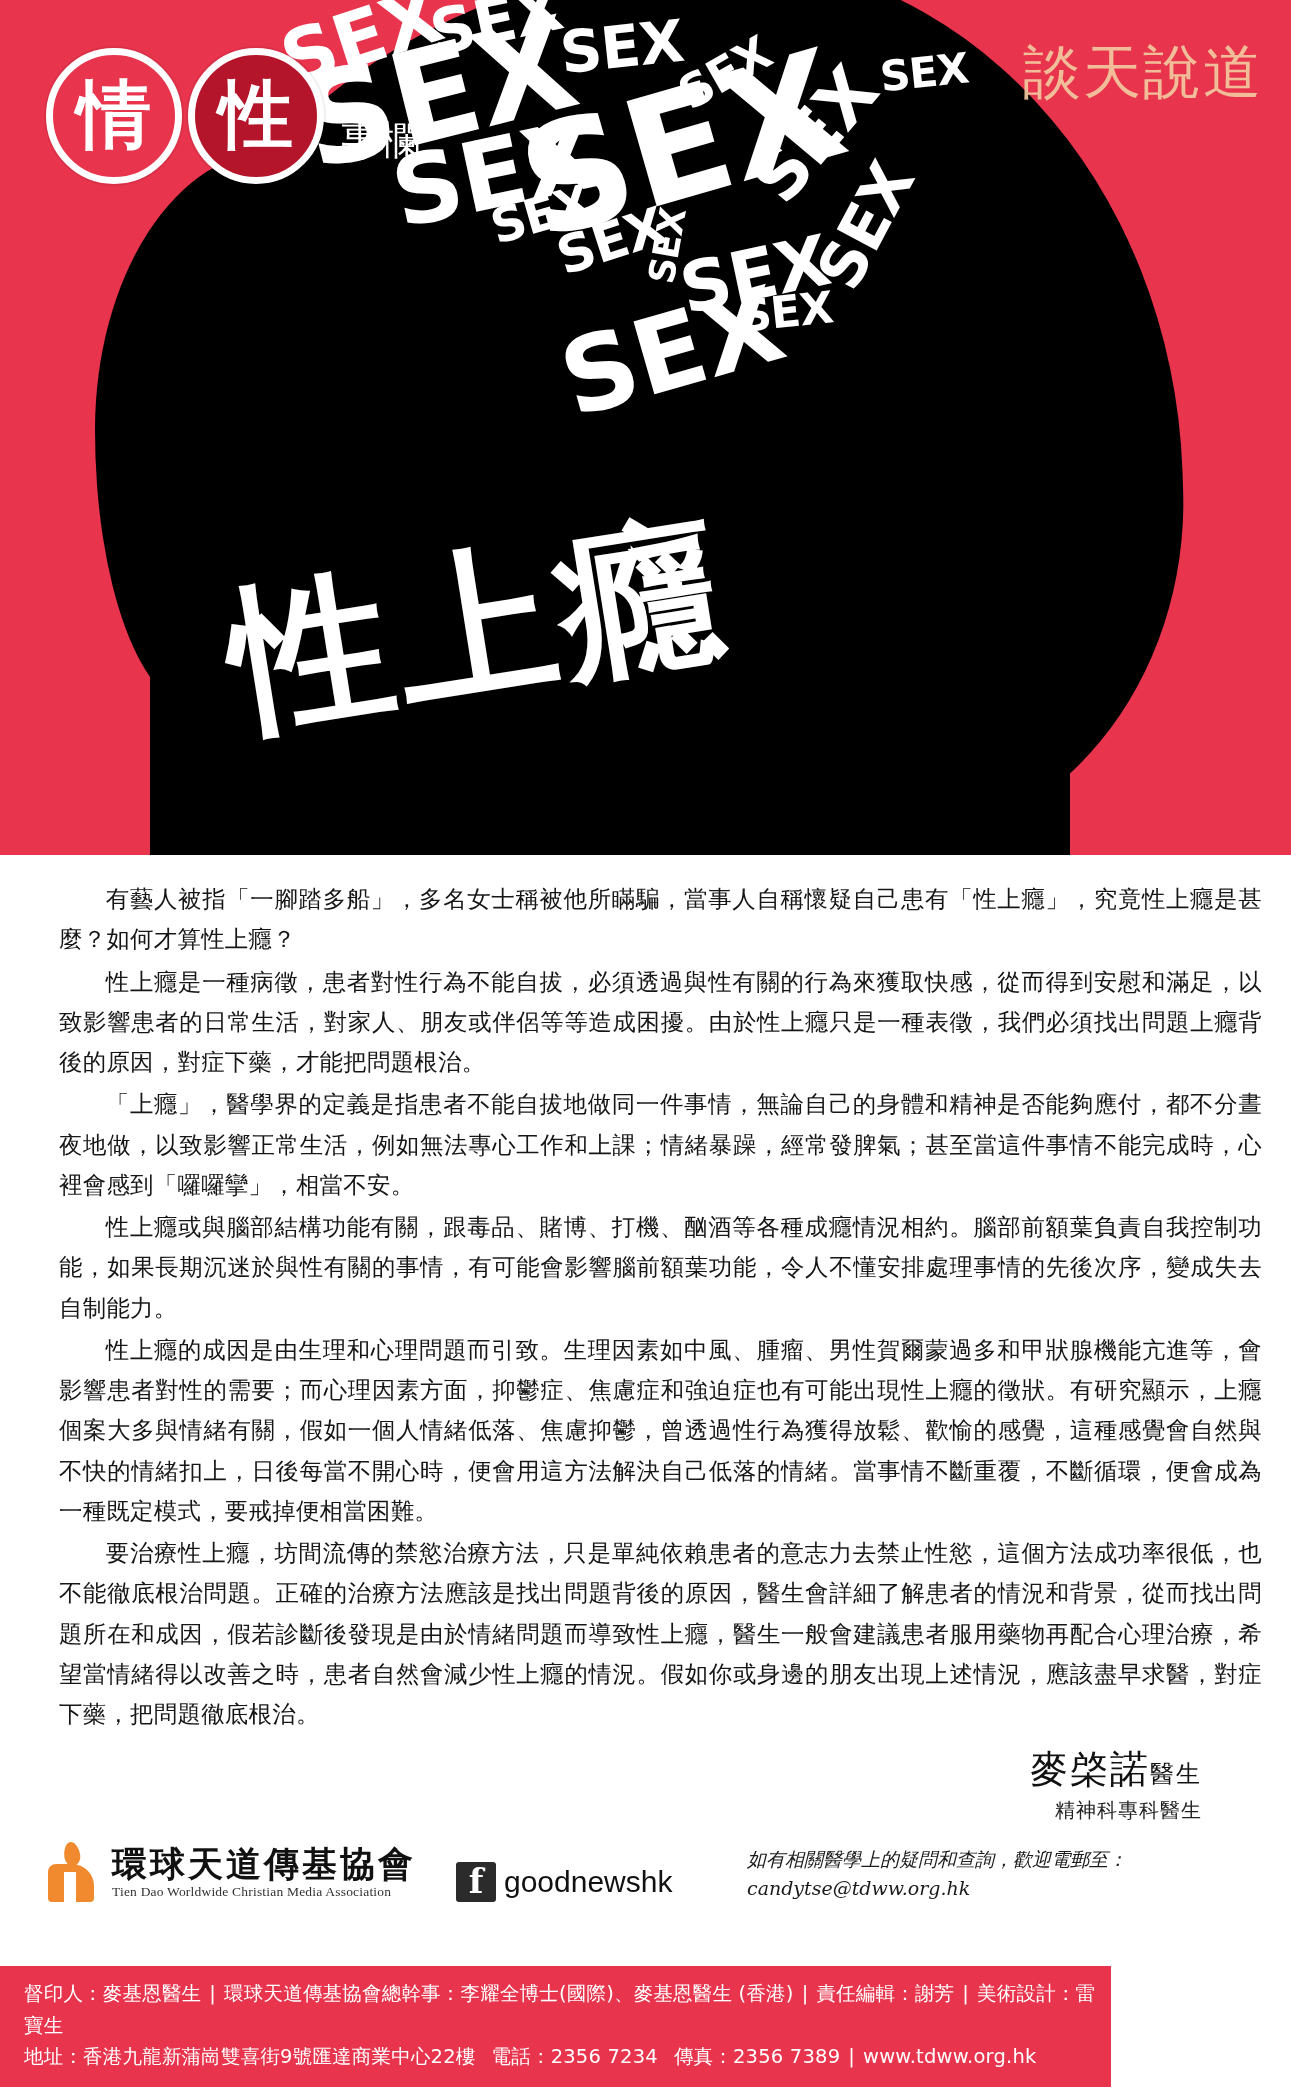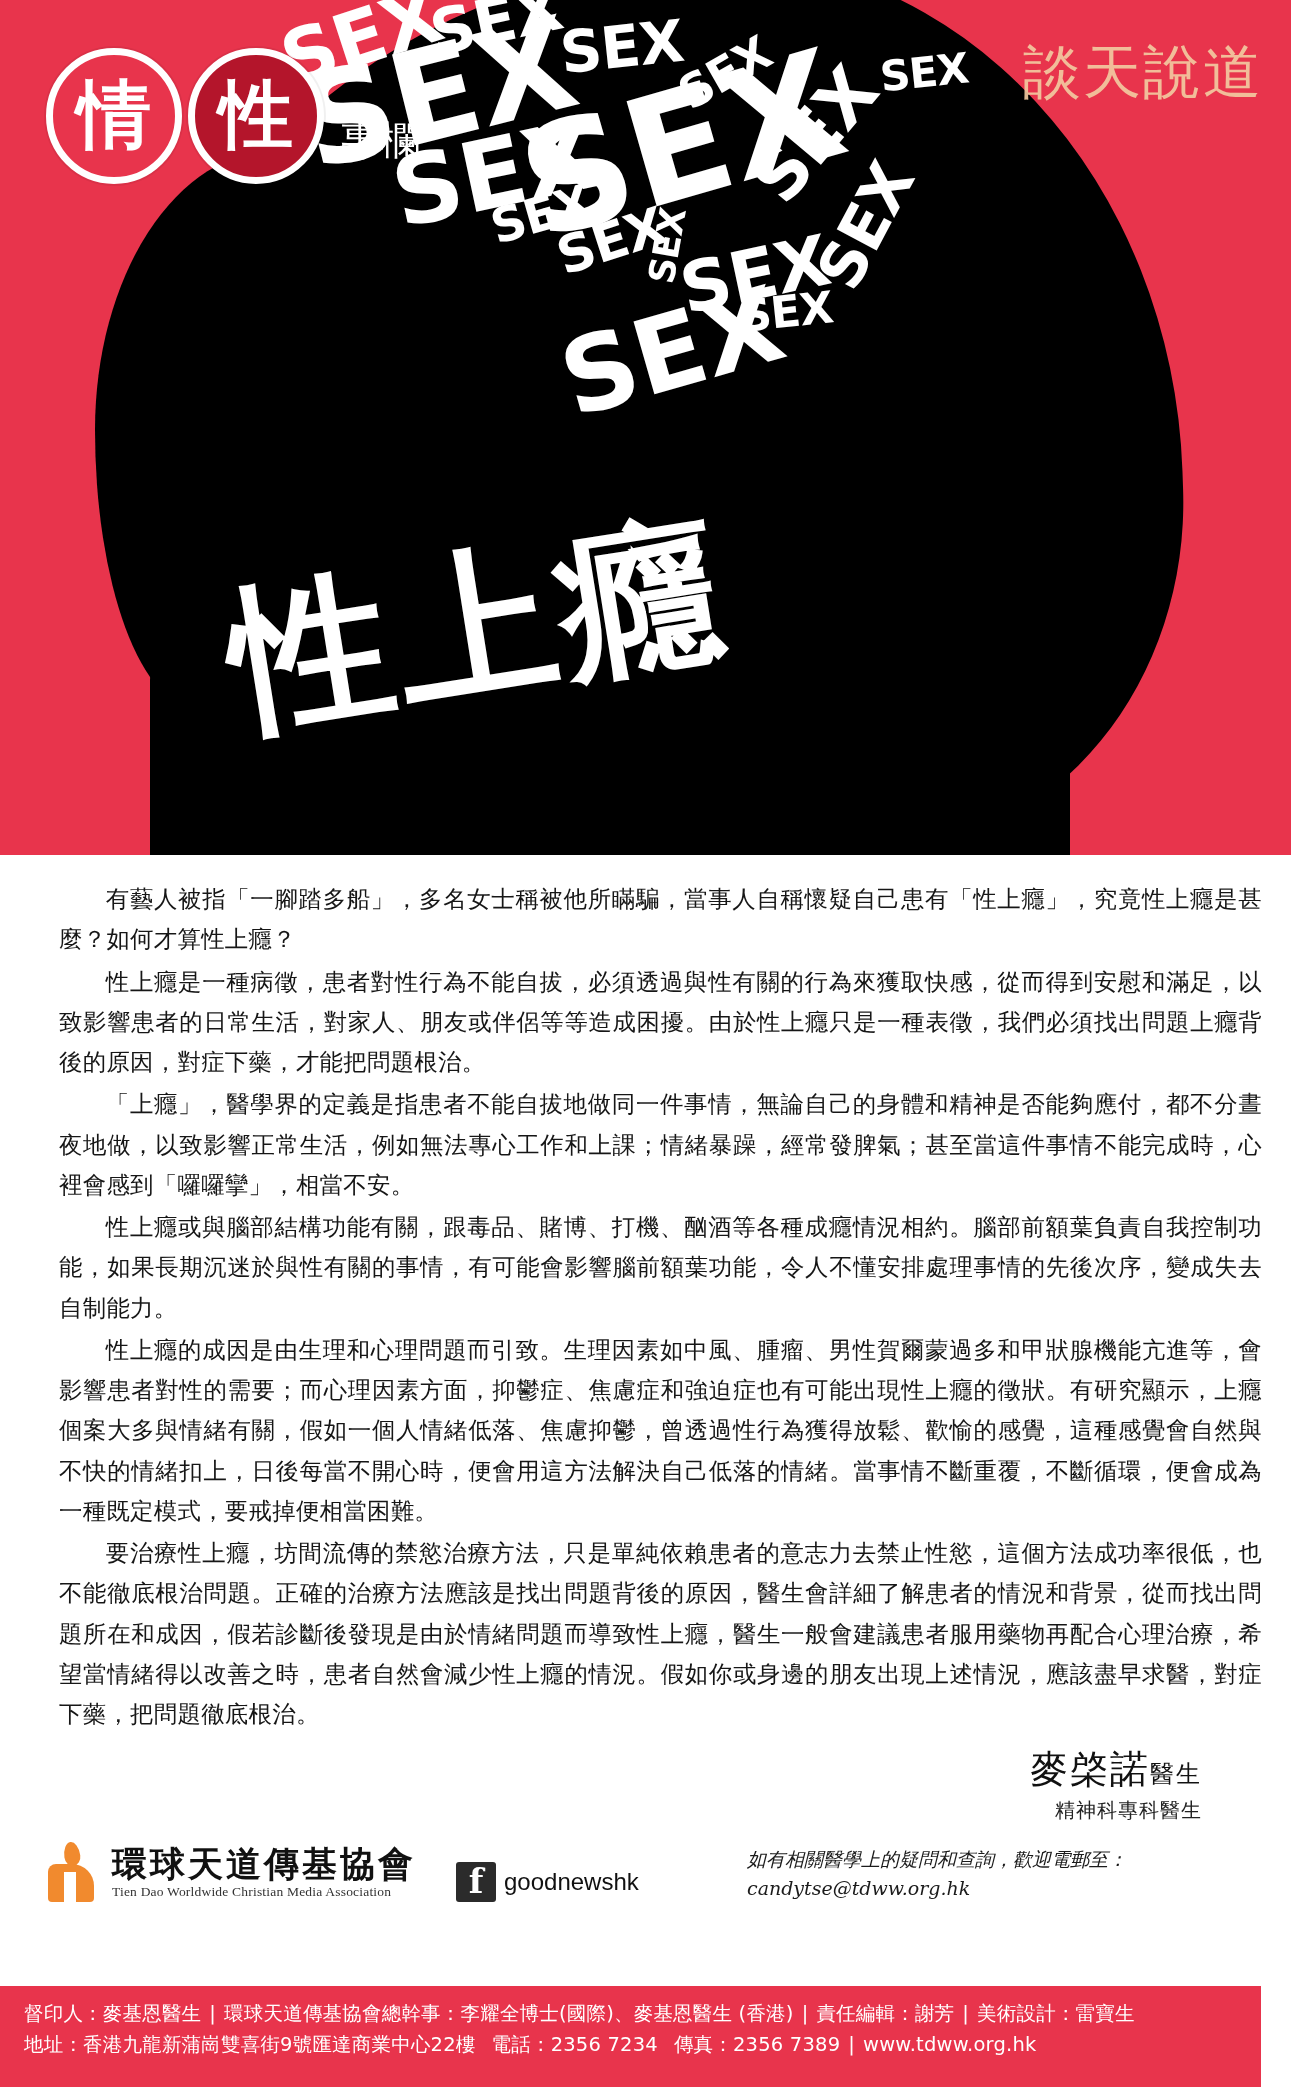--- a/index.html
+++ b/index.html
@@ -242,43 +242,43 @@
     background: #2b2b2b;
     color: #ffffff;
     font-family: "DejaVu Serif", "Liberation Serif", serif;
     font-size: 34px;
     font-weight: 700;
     line-height: 38px;
     text-align: center;
     border-radius: 3px;
   }
   .fb-name {
-    font-size: 24px;
+    font-size: 30px;
     color: #111;
     font-family: "Liberation Sans", sans-serif;
   }
   .contact {
     margin-left: auto;
     text-align: left;
     font-size: 19px;
     line-height: 1.5;
     font-style: italic;
     color: #1b1b1b;
     font-family: "DejaVu Serif", "Liberation Serif", serif;
     padding-right: 120px;
   }
 
   
   .footerbar {
     position: absolute;
     left: 0; bottom: 0;
-    width: 1261px;
+    width: 1111px;
     background: #e8344c;
     color: #ffffff;
-    padding: 12px 0 26px 0;
+    padding: 12px 0 14px 0;
     font-size: 19.5px;
     line-height: 1.62;
     font-family: "DejaVu Sans", "Liberation Sans", sans-serif;
   }
   .footerbar .line { padding-left: 24px; letter-spacing: .2px; }
   .footerbar .sep { padding: 0 8px; }
 </style>
 </head>
 <body>
 

